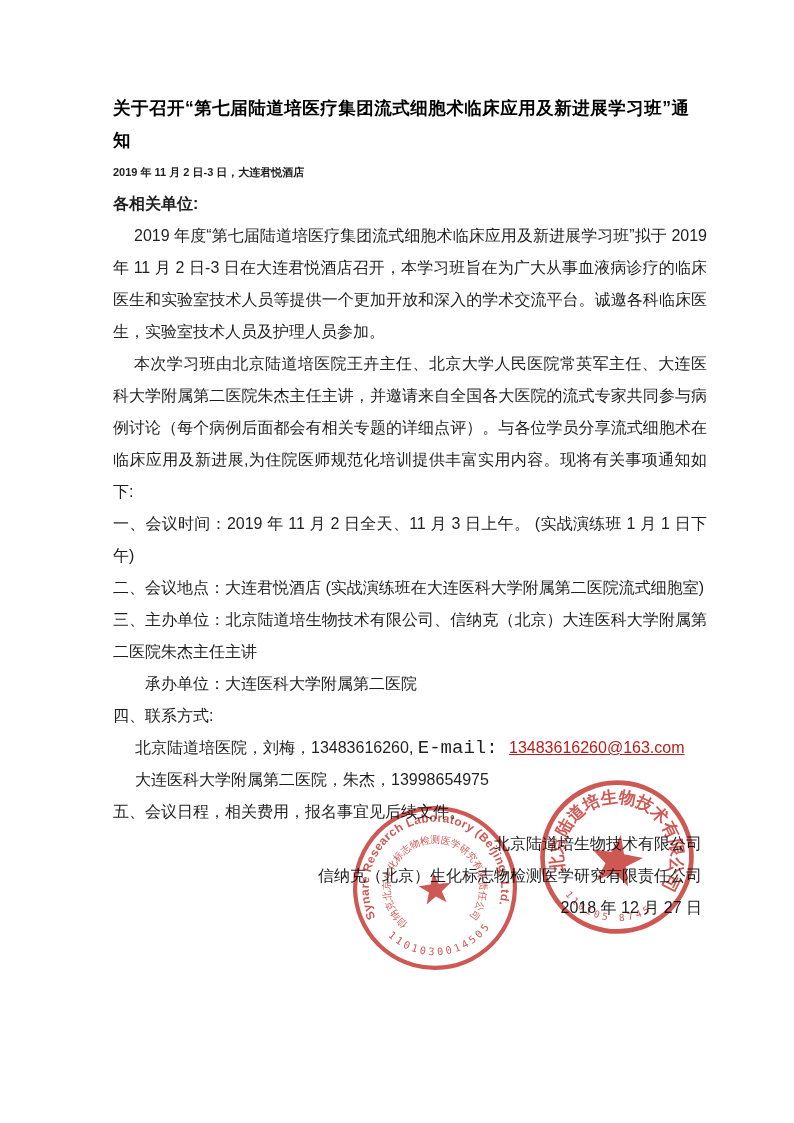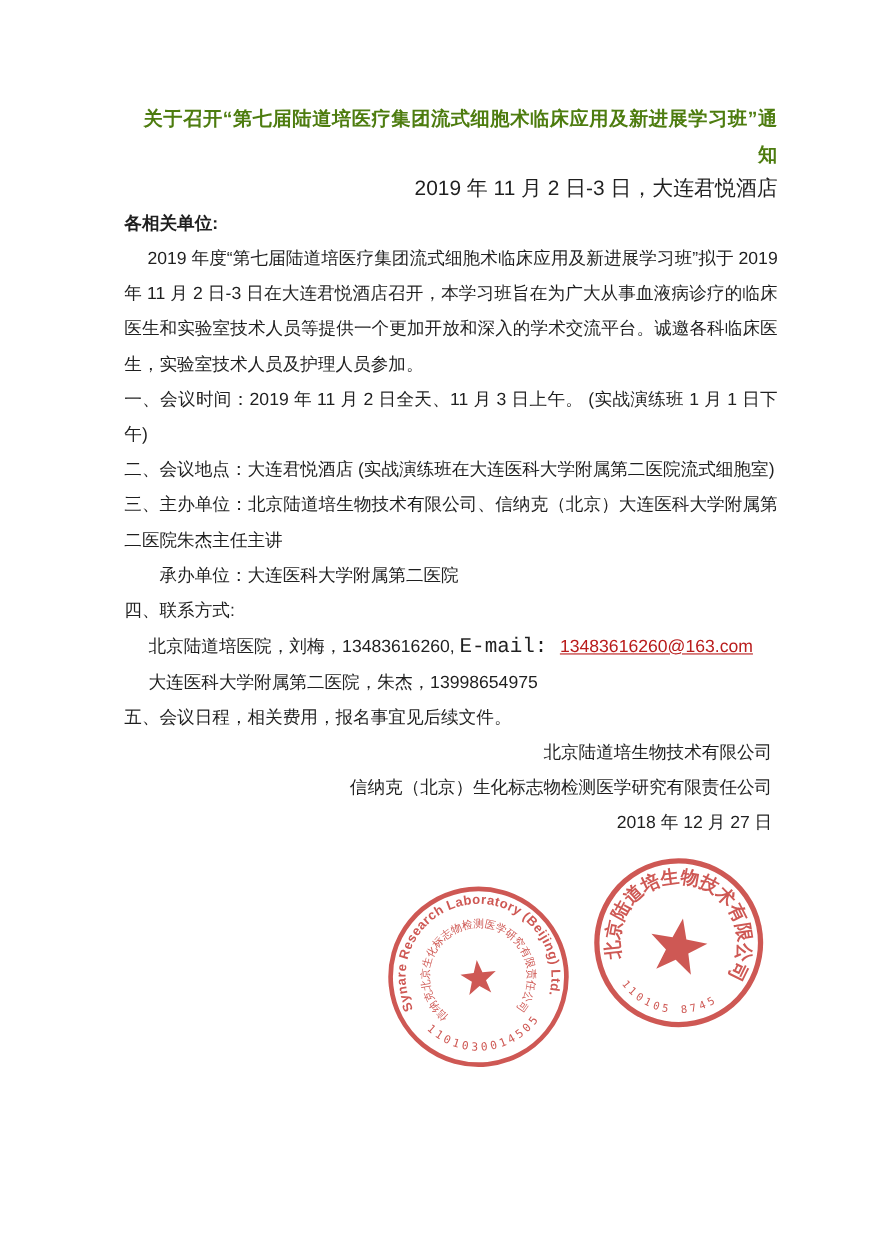--- a/index.html
+++ b/index.html
@@ -17,29 +17,29 @@
     top:92px;left:113px;width:594px;
     line-height:32px;
     font-size:16px;
     text-align:justify;
   }
   .content p{margin:0;}
   .title{
     margin:0;
     font-size:17.5px;
     font-weight:700;
-    color:#4d7c0f;
-    text-align:right;
+    color:#000000;
+    text-align:left;
     line-height:32px;
     letter-spacing:.5px;
   }
   .subtitle{
-    font-size:19px;
-    font-weight:400;
-    text-align:right;
+    font-size:11px;
+    font-weight:700;
+    text-align:left;
     line-height:32px;
   }
   .salutation{font-weight:700;font-size:16px;}
   .para{text-indent:21px;}
   .indent-sm{padding-left:22px;}
   .indent-md{padding-left:32px;}
   .email-label{font-family:"Liberation Mono",monospace;font-size:19px;}
   .email-link{color:#b91c1c;text-decoration:underline;}
   .signature{text-align:right;padding-right:5px;}
   .signature div{line-height:32px;}
@@ -58,20 +58,21 @@
 <body>
 
 <div class="page">
   <div class="content">
 
     <h1 class="title">关于召开“第七届陆道培医疗集团流式细胞术临床应用及新进展学习班”通知</h1>
     <div class="subtitle">2019 年 11 月 2 日-3 日，大连君悦酒店</div>
     <div class="salutation">各相关单位:</div>
 
     <p class="para">2019 年度“第七届陆道培医疗集团流式细胞术临床应用及新进展学习班”拟于 2019 年 11 月 2 日-3 日在大连君悦酒店召开，本学习班旨在为广大从事血液病诊疗的临床医生和实验室技术人员等提供一个更加开放和深入的学术交流平台。诚邀各科临床医生，实验室技术人员及护理人员参加。</p>
+    <p class="para">本次学习班由北京陆道培医院王卉主任、北京大学人民医院常英军主任、大连医科大学附属第二医院朱杰主任主讲，并邀请来自全国各大医院的流式专家共同参与病例讨论（每个病例后面都会有相关专题的详细点评）。与各位学员分享流式细胞术在临床应用及新进展,为住院医师规范化培训提供丰富实用内容。现将有关事项通知如下:</p>
 
     <p class="item">一、会议时间：2019 年 11 月 2 日全天、11 月 3 日上午。 (实战演练班 1 月 1 日下午)</p>
     <p class="item">二、会议地点：大连君悦酒店 (实战演练班在大连医科大学附属第二医院流式细胞室)</p>
     <p class="item">三、主办单位：北京陆道培生物技术有限公司、信纳克（北京）大连医科大学附属第二医院朱杰主任主讲</p>
     <p class="indent-md">承办单位：大连医科大学附属第二医院</p>
     <p class="item">四、联系方式:</p>
 
     <p class="indent-sm"><span>北京陆道培医院，刘梅，13483616260, </span><span class="email-label">E-mail: </span><a class="email-link" href="#">13483616260@163.com</a></p>
     <p class="indent-sm">大连医科大学附属第二医院，朱杰，13998654975</p>
 

